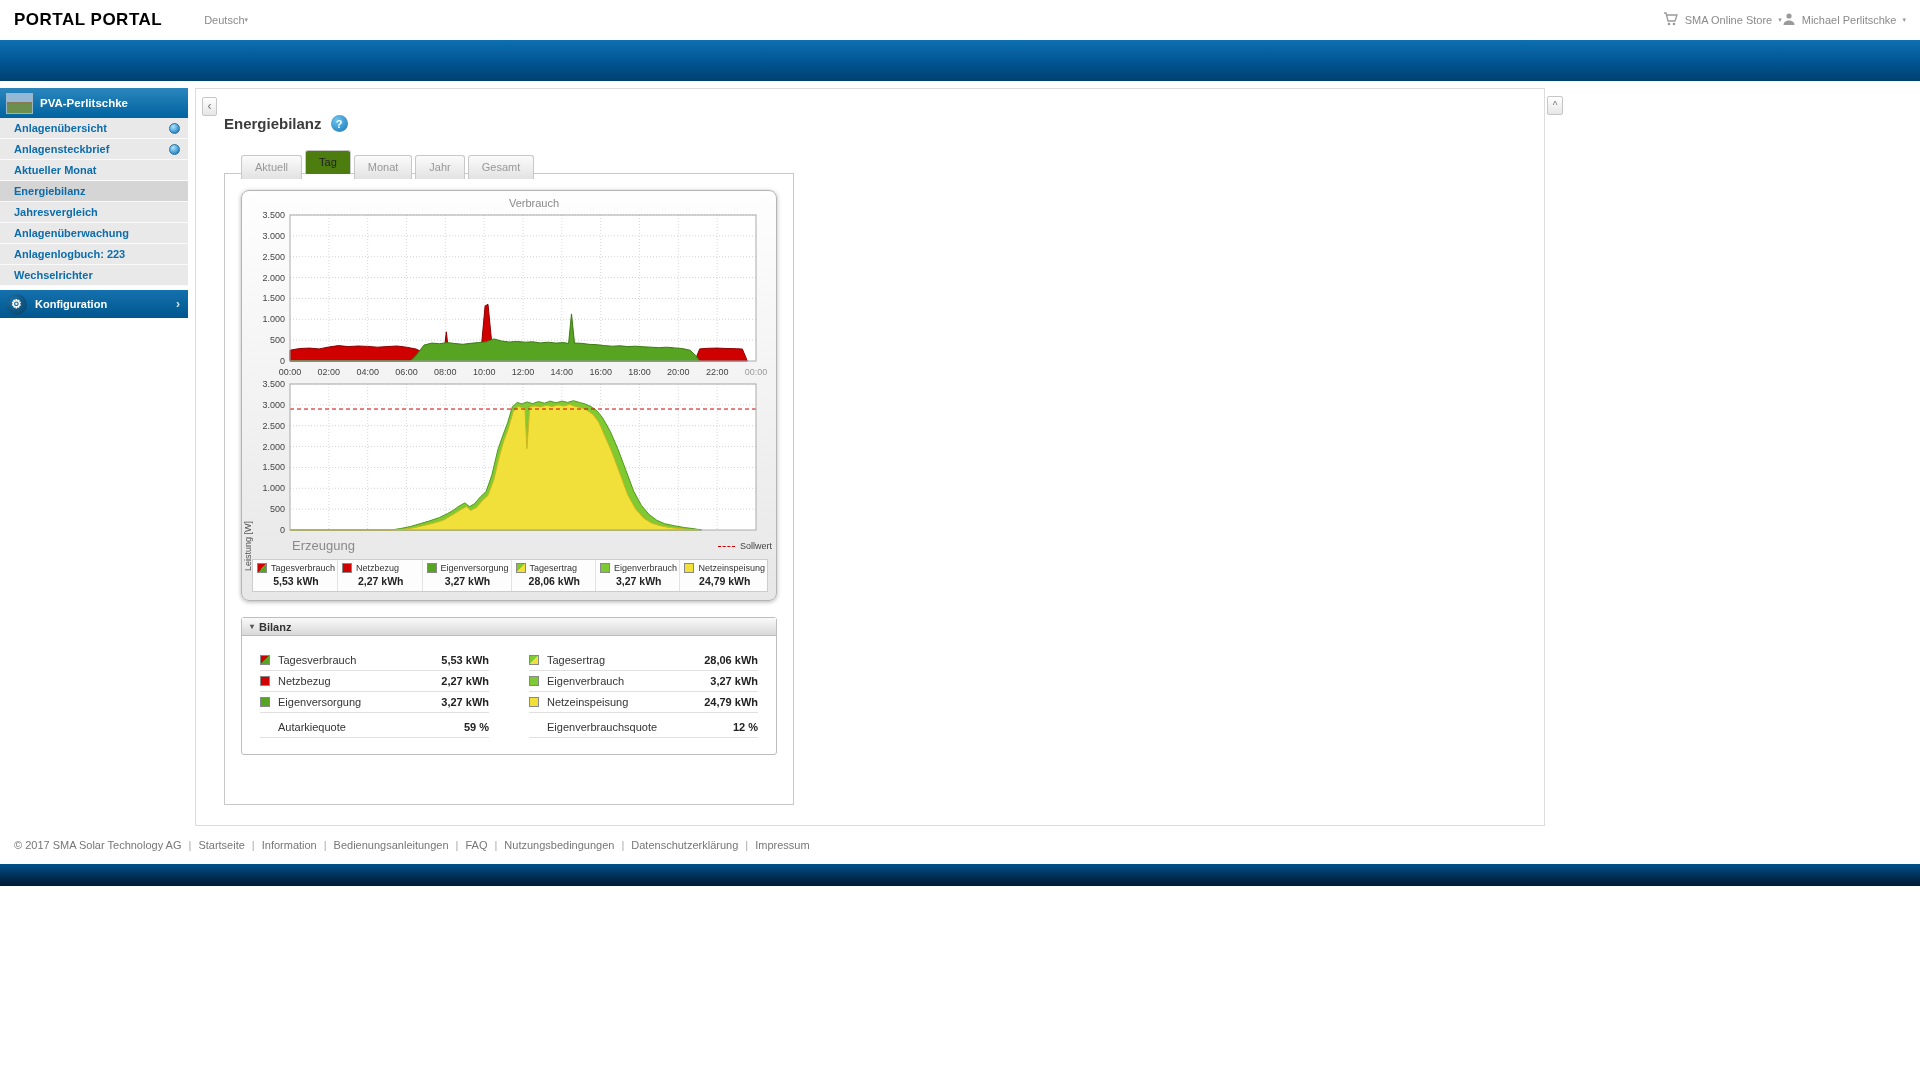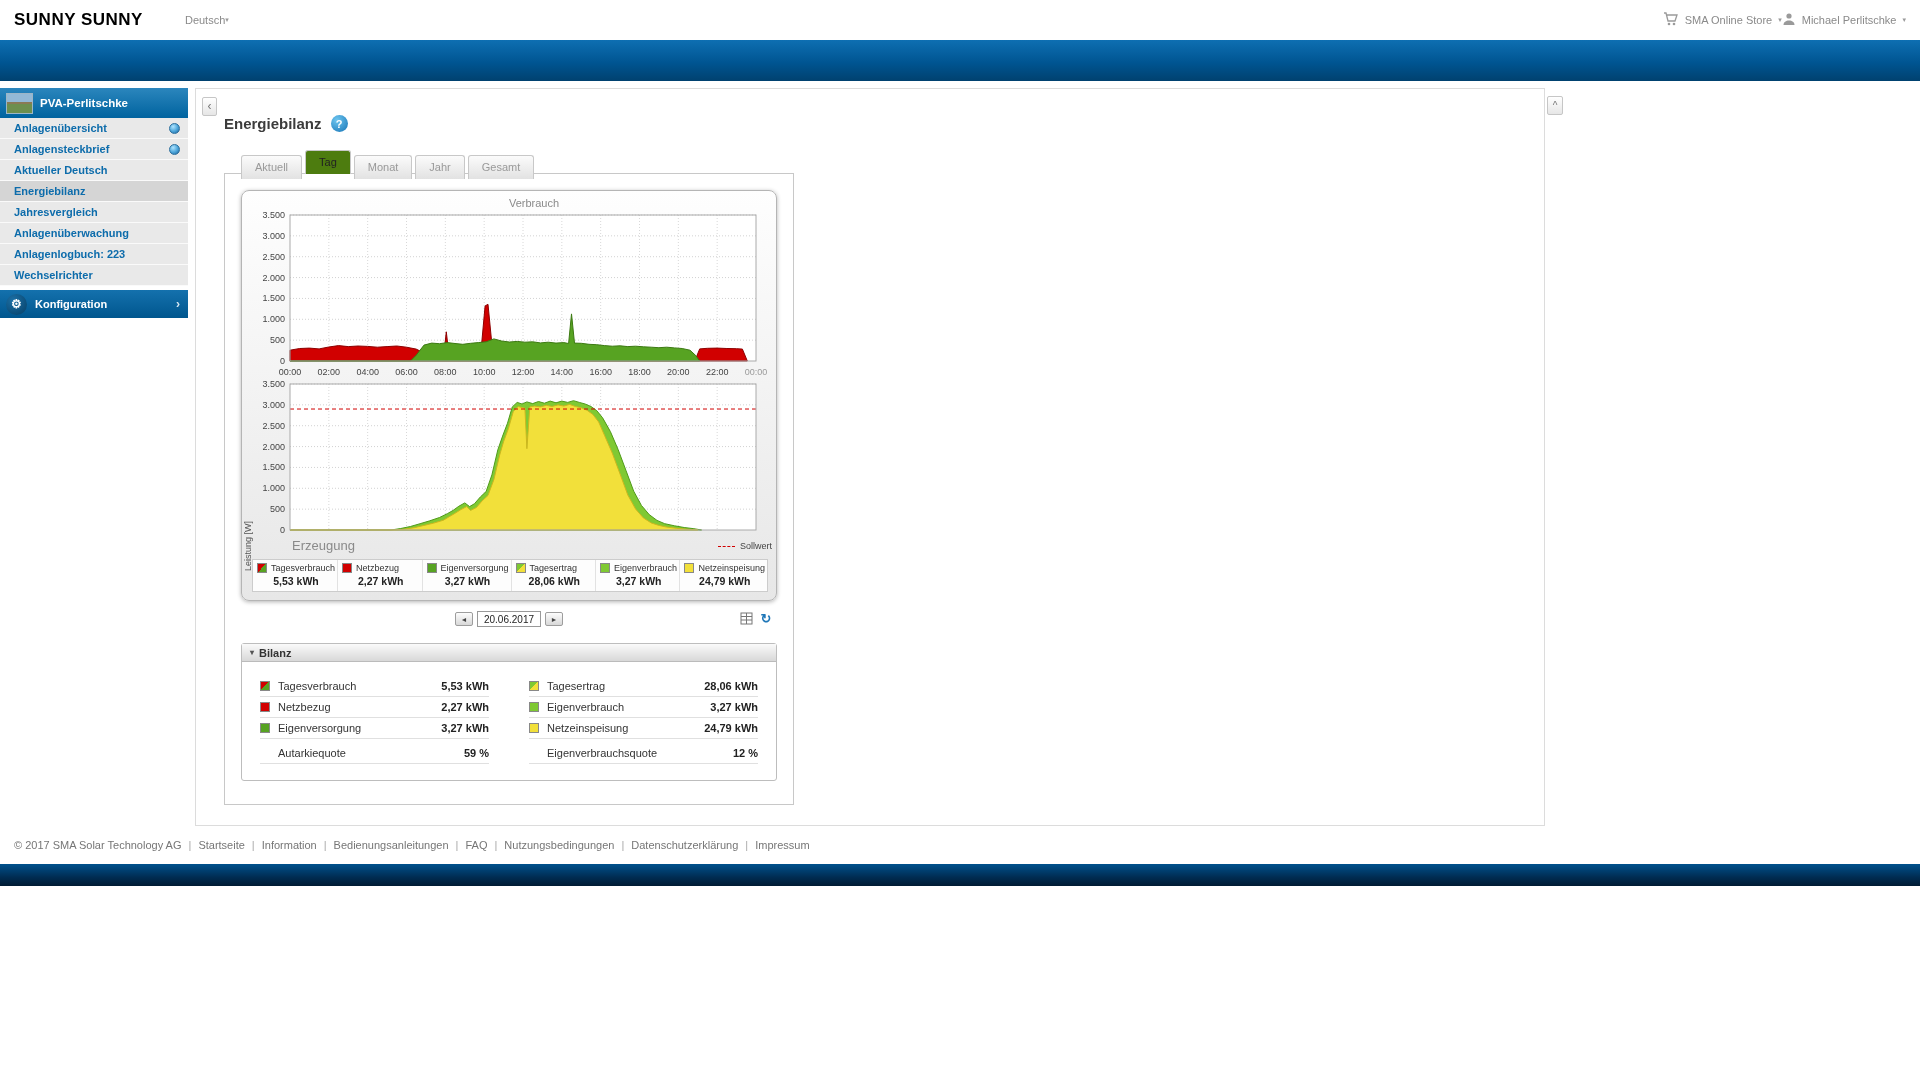--- a/index.html
+++ b/index.html
@@ -92,21 +92,21 @@
   .footer{height:38px;padding:13px 0 0 14px;font-size:11px;color:#767676}
   .footer span{cursor:pointer}
   .footer .sep{margin:0 7px;cursor:default;color:#aaa}
   .footer .copy{cursor:default}
   .bottombar{height:22px;background:linear-gradient(180deg,#00518d 0%,#002c52 60%,#001b33 100%)}
 </style>
 </head>
 <body>
 
 <div class="topbar">
-  <div class="logo">SUNNY SUNNY</div>
+  <div class="logo">PORTAL PORTAL</div>
   <div class="lang">
     <span>Deutsch</span>
     <span class="chev">▾</span>
   </div>
   <div class="top-right">
     <div class="top-link">
       <span>
         <svg width="16" height="14" viewBox="0 0 16 14">
             <path d="M1 1h2l2 8h7l2-6H4" fill="none" stroke="#9a9a9a" stroke-width="1.3"></path>
             <circle cx="6" cy="12" r="1.3" fill="#9a9a9a"></circle>
@@ -143,21 +143,21 @@
     <div>
         <div class="sb-item">
           <span class="sb-label">Anlagenübersicht</span>
           <span class="globe"></span>
         </div>
         <div class="sb-item">
           <span class="sb-label">Anlagensteckbrief</span>
           <span class="globe"></span>
         </div>
         <div class="sb-item">
-          <span class="sb-label">Aktueller Deutsch</span>
+          <span class="sb-label">Aktueller Monat</span>
         </div>
         <div class="sb-item active">
           <span class="sb-label">Energiebilanz</span>
         </div>
         <div class="sb-item">
           <span class="sb-label">Jahresvergleich</span>
         </div>
         <div class="sb-item">
           <span class="sb-label">Anlagenüberwachung</span>
         </div>
@@ -320,36 +320,20 @@
               <div class="leg-item">
                 <div class="leg-top">
                   <span class="swatch" style="background: rgb(242, 224, 58);"></span>
                   <span>Netzeinspeisung</span>
                 </div>
                 <div class="leg-val">24,79 kWh</div>
               </div>
             </div>
         </div>
 
-        <div class="datenav">
-          <button class="nav-btn">◄</button>
-          <input class="date-input" value="20.06.2017" style="">
-          <button class="nav-btn">►</button>
-          <div class="nav-icons">
-            <span class="mini-icon">
-              <svg width="13" height="13" viewBox="0 0 13 13">
-                  <rect x="1" y="1" width="11" height="11" fill="#fff" stroke="#777"></rect>
-                  <line x1="1" y1="4.5" x2="12" y2="4.5" stroke="#777"></line>
-                  <line x1="1" y1="8" x2="12" y2="8" stroke="#777"></line>
-                  <line x1="6.5" y1="1" x2="6.5" y2="12" stroke="#777"></line>
-                </svg>
-            </span>
-            <span class="mini-icon refresh-glyph">↻</span>
-          </div>
-        </div>
 
         <div class="bilanz">
           <div class="bilanz-head">
             <span class="arr">▾</span>
             <span>Bilanz</span>
           </div>
           <div class="bilanz-body">
             <div class="bcol">
                 <div class="brow-item">
                   <span class="swatch" style="background: linear-gradient(135deg, rgb(209, 0, 0) 50%, rgb(87, 163, 34) 50%);"></span>

